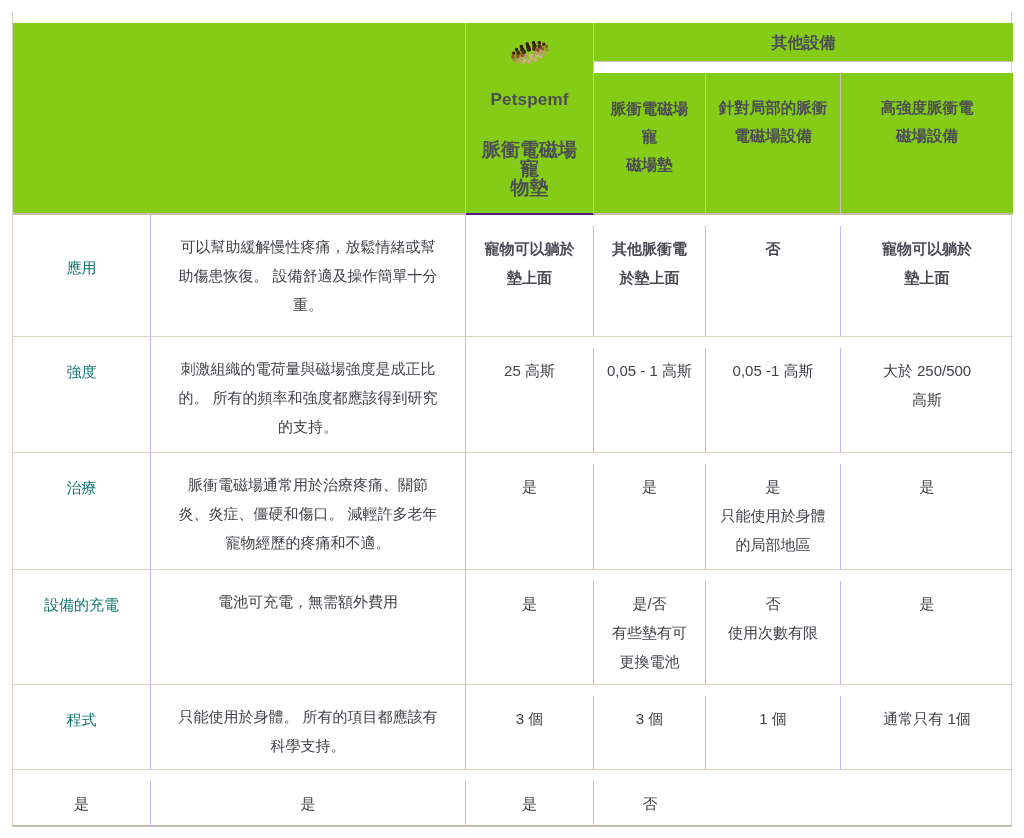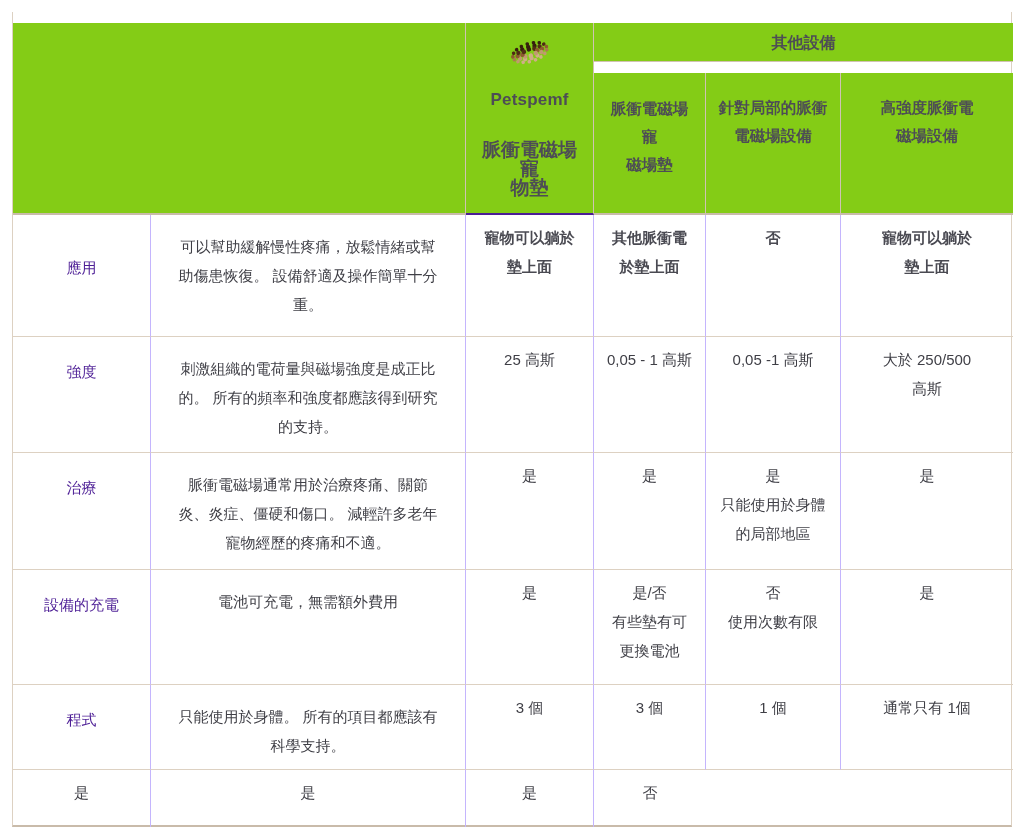--- a/index.html
+++ b/index.html
@@ -43,24 +43,24 @@
   .hSub { grid-row: 2; padding-top: 22px; font-size: 15.5px; line-height: 28px;
           border-bottom: 2px solid #c9bbaa; }
   .hD { grid-column: 4; }
   .hE { grid-column: 5; font-family: Liberation Mono, monospace; }
   .hF { grid-column: 6; border-right: none; font-family: Liberation Mono, monospace; }
 
   .brand-name { font-size: 17px; margin-top: 16px; letter-spacing: 0.2px; }
   .brand-sub { font-size: 19px; line-height: 19px; margin-top: 26px; white-space: pre-line; }
   .logo { width: 82px; height: 58px; }
 
-  .rlabel { color: #4c1d95; padding-top: 20px; }
+  .rlabel { color: #0f766e; padding-top: 20px; }
   .rlabel.mid { display: flex; align-items: center; justify-content: center; padding-top: 0; }
   .desc { padding: 17px 26px; }
-  .val { white-space: pre-line; padding-top: 8px; line-height: 29px; }
+  .val { white-space: pre-line; padding-top: 8px; line-height: 29px; margin-top: 11px; }
   .val.last { border-right: none; }
   .bold { font-weight: bold; color: #4a4a52; }
   .lastrow { border-bottom: none; }
 </style>
 </head>
 <body>
 
 <div class="tbl">
 
   <div class="cell hdr hA"></div>

